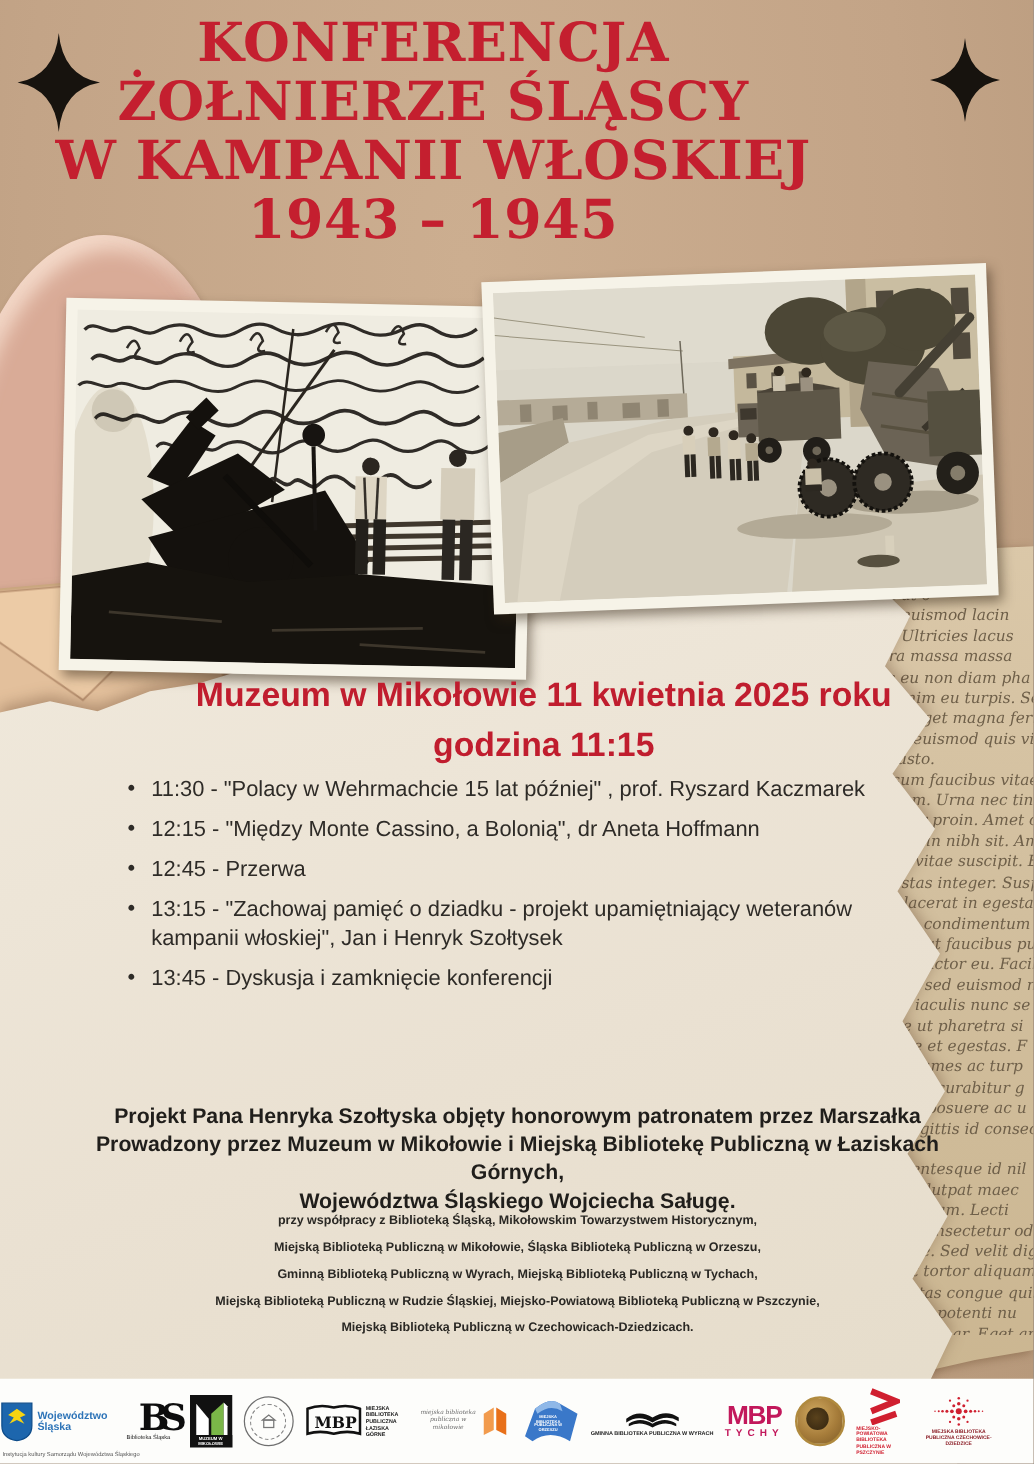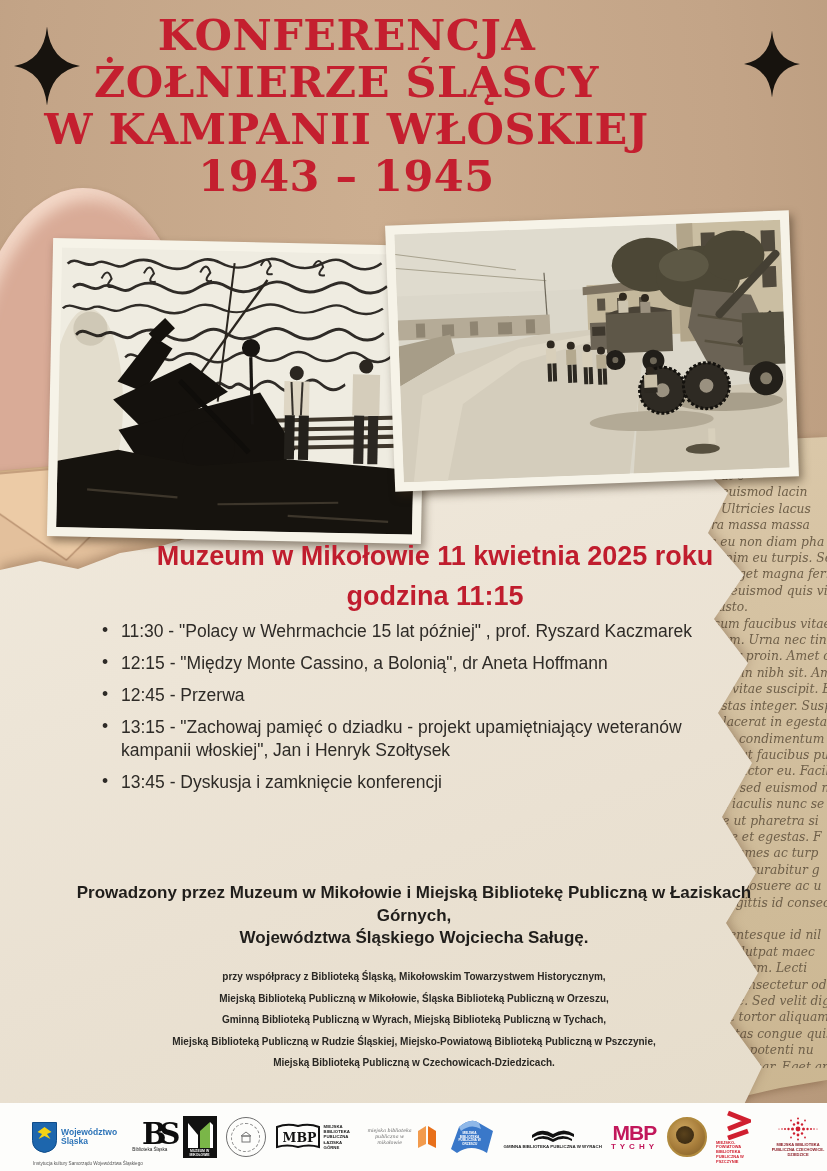--- a/index.html
+++ b/index.html
@@ -45,21 +45,21 @@
   .schedule{position:absolute;z-index:6;left:102px;top:620px;width:648px;
     font-size:17.5px;line-height:23px;color:#2e2b27;}
   .schedule .item{position:relative;padding-left:19px;margin-bottom:9px;}
   .schedule .item::before{content:"\2022";position:absolute;left:0;top:-1px;color:#2e2b27;}
   .patronage{position:absolute;z-index:6;left:54px;top:882px;width:720px;text-align:center;
     font-size:17px;line-height:22.5px;font-weight:600;color:#201e1b;}
   .collab{position:absolute;z-index:6;left:64px;top:966px;width:700px;text-align:center;
     font-size:10px;line-height:21.5px;font-weight:600;color:#2a2824;}
   
   .footer{position:absolute;z-index:7;left:0;top:1103px;width:827px;height:68px;background:#fdfdfb;
-    display:flex;align-items:center;justify-content:flex-end;gap:9px;}
+    display:flex;align-items:center;justify-content:flex-start;gap:9px;}
   .logo{position:relative;display:flex;align-items:center;gap:3px;flex:none;}
   .cap{font-size:4.4px;line-height:1.2;font-weight:bold;color:#222;}
   .logo-woj .txt{font-size:8.5px;font-weight:bold;color:#2d74b8;line-height:1.1;}
   .logo-woj .subcap{position:absolute;left:2px;top:40px;width:170px;white-space:nowrap;
     font-size:4.6px;color:#555;font-weight:normal;}
   .logo-bs .mono{font-family:"DejaVu Serif",serif;font-weight:bold;font-size:29px;line-height:26px;color:#0d0d0d;letter-spacing:-7px;margin-left:16px;}
   .logo-bs{flex-direction:column;gap:0;}
   .logo-bs .cap{font-weight:normal;font-size:4.6px;}
   .logo-muz{flex-direction:column;gap:0;}
   .logo-muz .capbar{width:34px;background:#111;color:#fff;font-size:3.4px;text-align:center;padding:1px 0;font-weight:bold;}
@@ -338,20 +338,21 @@
 
   <div class="schedule">
     <div class="item">11:30 - "Polacy w Wehrmachcie 15 lat później" , prof. Ryszard Kaczmarek</div>
     <div class="item">12:15 - "Między Monte Cassino, a Bolonią", dr Aneta Hoffmann</div>
     <div class="item">12:45 - Przerwa</div>
     <div class="item">13:15 - "Zachowaj pamięć o dziadku - projekt upamiętniający weteranów kampanii włoskiej", Jan i Henryk Szołtysek</div>
     <div class="item">13:45 - Dyskusja i zamknięcie konferencji</div>
   </div>
 
   <div class="patronage">
+    <div>Projekt Pana Henryka Szołtyska objęty honorowym patronatem przez Marszałka</div>
     <div>Prowadzony przez Muzeum w Mikołowie i Miejską Bibliotekę Publiczną w Łaziskach Górnych,</div>
     <div>Województwa Śląskiego Wojciecha Saługę.</div>
   </div>
 
   <div class="collab">
     <div>przy współpracy z Biblioteką Śląską,  Mikołowskim Towarzystwem Historycznym,</div>
     <div>Miejską Biblioteką Publiczną w Mikołowie, Śląska Biblioteką Publiczną w Orzeszu,</div>
     <div>Gminną Biblioteką Publiczną w Wyrach, Miejską Biblioteką Publiczną w Tychach,</div>
     <div>Miejską Biblioteką Publiczną w Rudzie Śląskiej, Miejsko-Powiatową Biblioteką Publiczną w Pszczynie,</div>
     <div>Miejską Biblioteką Publiczną w Czechowicach-Dziedzicach.</div>

